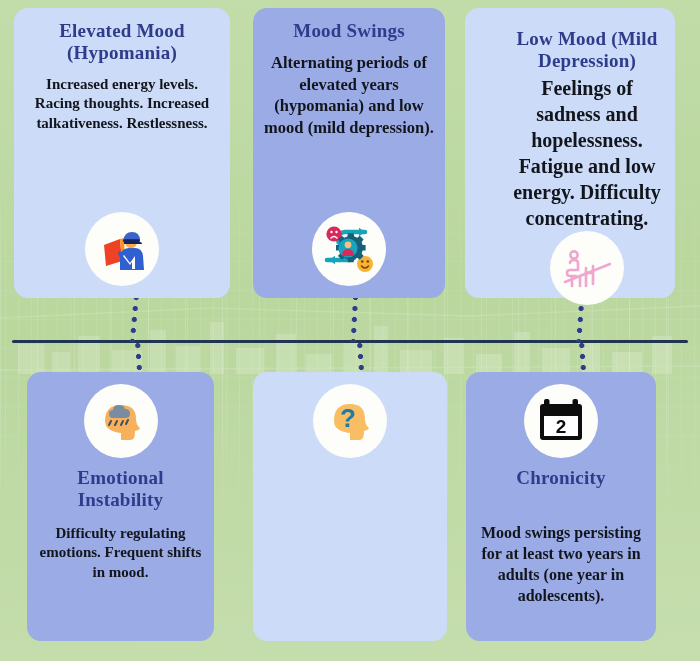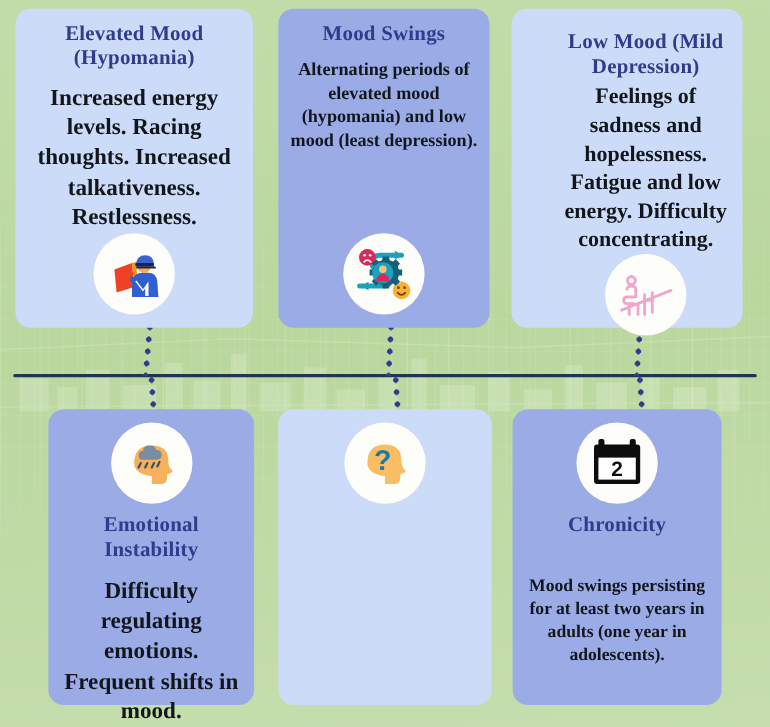--- a/index.html
+++ b/index.html
@@ -89,21 +89,21 @@
     font-weight: bold;
     font-size: 19px;
     line-height: 1.18;
     letter-spacing: .2px;
   }
   .card.top .card-title { margin-bottom: 10px; }
 
   .card-body {
     color: #12161c;
     font-weight: bold;
-    font-size: 21px;
+    font-size: 15px;
     line-height: 1.30;
   }
 
   
   .icon-badge {
     width: 74px; height: 74px;
     border-radius: 50%;
     background: #fdfdfa;
     display: flex;
     align-items: center;
@@ -113,21 +113,21 @@
   .card.top .icon-badge { margin-top: auto; margin-bottom: 2px; }
   .card.bottom .icon-badge { margin-bottom: 9px; }
   .icon-badge svg { display: block; }
 
   
   #card-1 { left: 14px;  top: 8px;   width: 216px; height: 290px; }
   #card-2 { left: 253px; top: 8px;   width: 192px; height: 290px; }
   #card-3 { left: 465px; top: 8px;   width: 210px; height: 290px; padding-top: 20px; padding-left: 44px; }
 
   
-  #card-4 { left: 44px;  top: 372px; width: 187px; height: 269px; }
+  #card-4 { left: 27px;  top: 372px; width: 187px; height: 269px; }
   #card-5 { left: 253px; top: 372px; width: 194px; height: 269px; }
   #card-6 { left: 466px; top: 372px; width: 190px; height: 269px; }
 
   #card-3 .card-title { margin-bottom: 2px; }
   #card-3 .card-body  { font-size: 20px; }
   #card-2 .card-body  { font-size: 16.5px; }
   #card-6 .card-body  { font-size: 16px; margin-top: 28px; }
   #card-4 .card-title { margin-bottom: 12px; }
   #card-5 .card-title { margin-bottom: 10px; }
   #card-6 .card-title { margin-bottom: 6px; }
@@ -195,21 +195,21 @@
 
         <path d="M29.5 19 q1 -8 8.5 -8 q7.5 0 8 8 z" fill="#3b63c9"></path>
         <rect x="29" y="18.2" width="17" height="2.8" rx="1.2" fill="#16235e"></rect>
         <path d="M30 21 h16 q2 .2 2 2 h-18 z" fill="#16235e"></path>
       </svg>
     </div>
   </div>
 
   <div class="card top tone-deep" id="card-2">
     <div class="card-title">Mood Swings</div>
-    <div class="card-body">Alternating periods of elevated mood (hypomania) and low mood (least depression).</div>
+    <div class="card-body">Alternating periods of elevated years (hypomania) and low mood (mild depression).</div>
     <div class="icon-badge">
       <svg width="58" height="54" viewBox="0 0 58 54">
 
         <path d="M7 38 h22 a7 7 0 0 0 0 -14 h-4 a7 7 0 0 1 0 -14 h20" fill="none" stroke="#17a3b8" stroke-width="4.6" stroke-linecap="round"></path>
         <path d="M45 10 l-6 -4.2 v8.4 z" fill="#17a3b8"></path>
         <path d="M9 38 l6 4.2 v-8.4 z" fill="#17a3b8"></path>
 
         <circle cx="14" cy="12" r="7.6" fill="#d72a5a"></circle>
         <circle cx="11.5" cy="10" r="1.2" fill="#ffffff"></circle>
         <circle cx="16.5" cy="10" r="1.2" fill="#ffffff"></circle>

